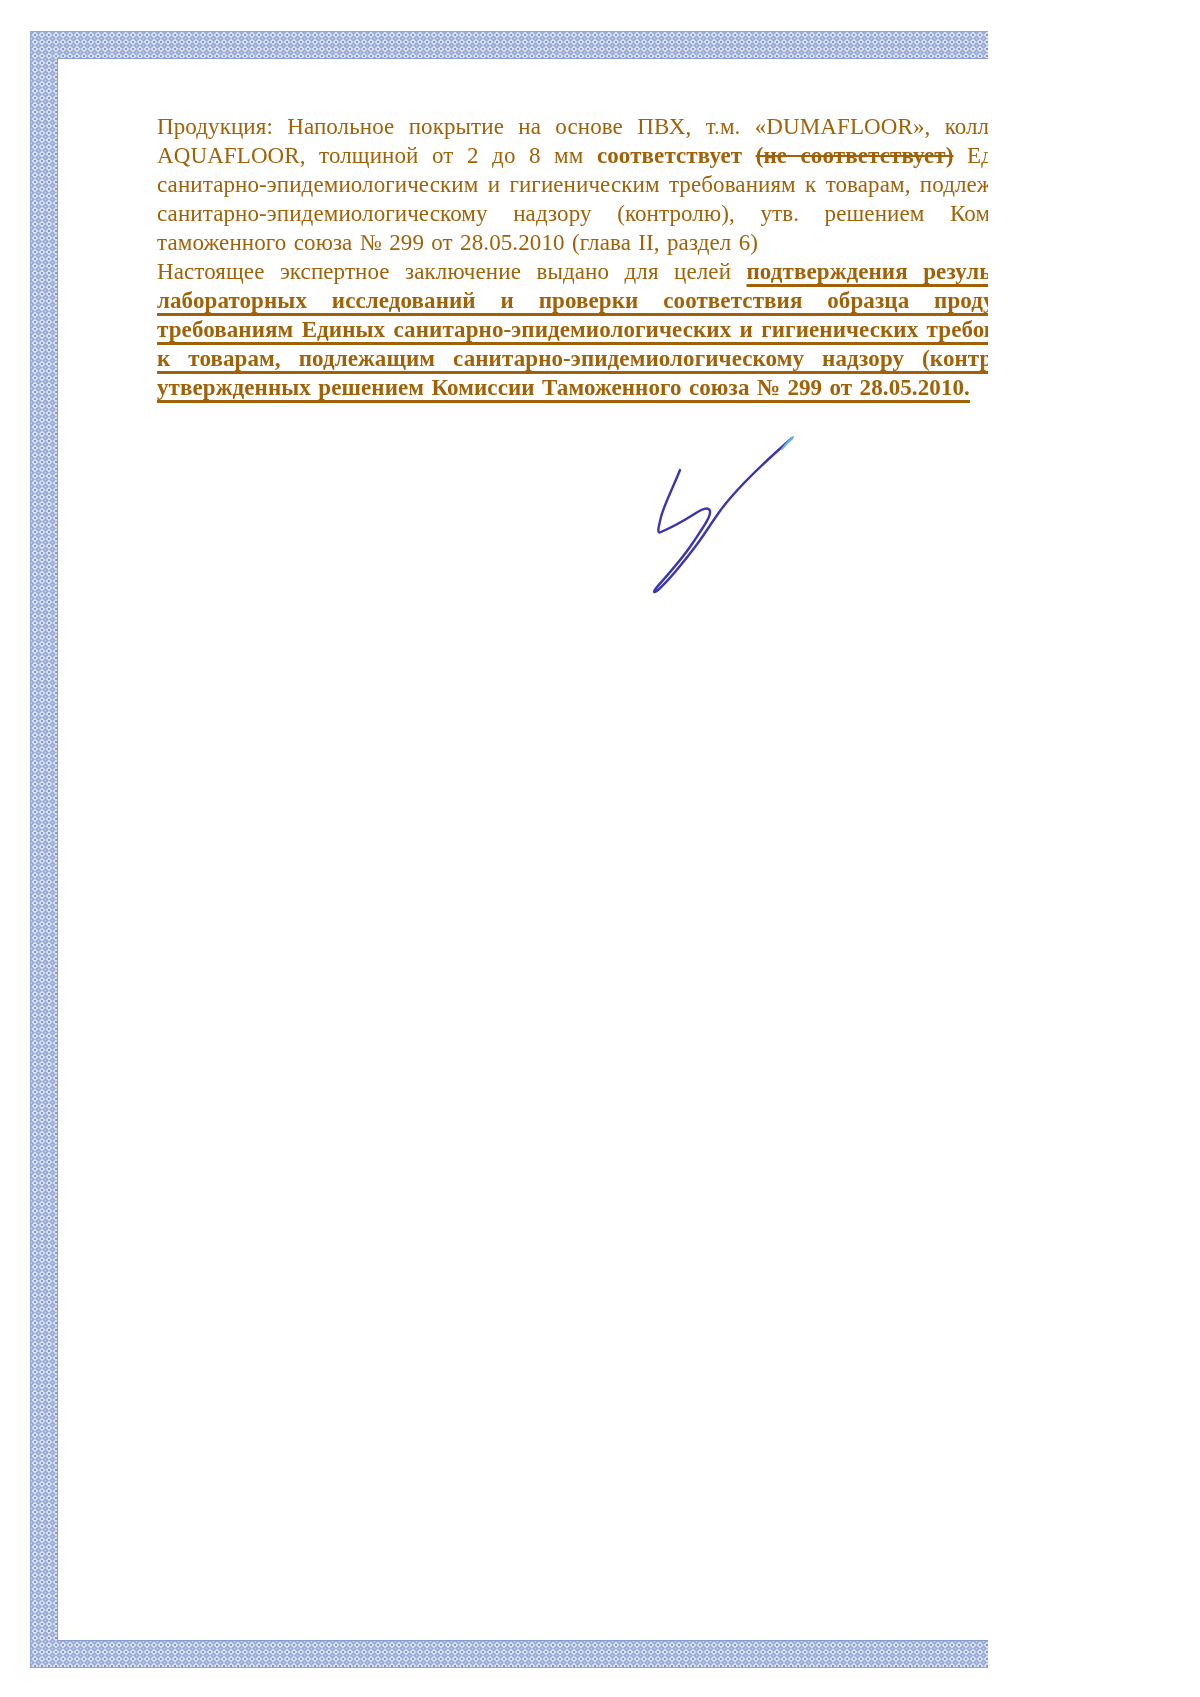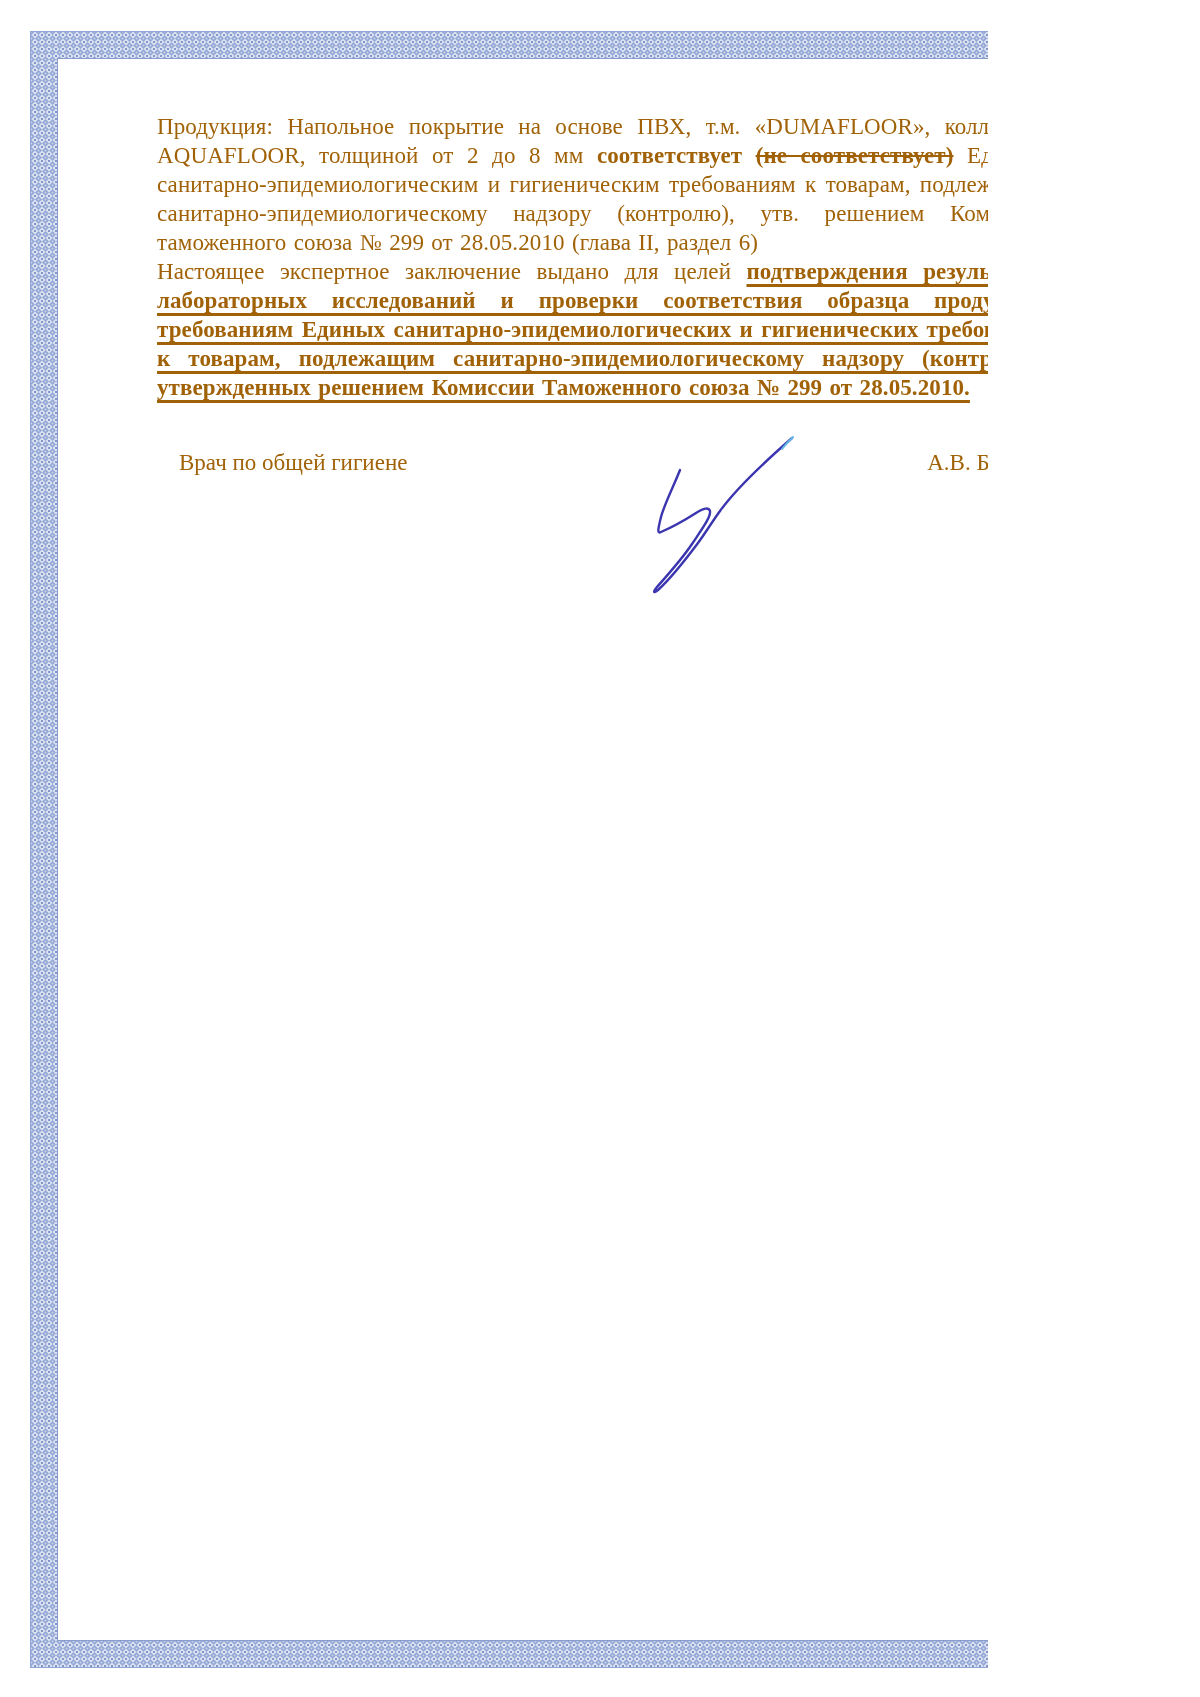--- a/index.html
+++ b/index.html
@@ -99,24 +99,20 @@
       </pattern>
     </defs>
     <path d="M30,31 H1172 V1668 H30 Z M57,58 H1145 V1641 H57 Z" fill-rule="evenodd" fill="url(#guilloche)"></path>
     <rect x="30.5" y="31.5" width="1141" height="1636" fill="none" stroke-width="1" stroke="#93a7d6"></rect>
     <rect x="57.5" y="58.5" width="1087" height="1582" fill="none" stroke-width="0.8" stroke="#6d84c3"></rect>
   </svg>
 
   <div class="content">
     <p class="para"><span class="seg-normal">Продукция: Напольное покрытие на основе ПВХ, т.м. «DUMAFLOOR», коллекций AQUAFLOOR, толщиной от 2 до 8 мм </span><span class="seg-bold">соответствует </span><span class="seg-bold-strike">(не соответствует)</span><span class="seg-normal"> Единым санитарно-эпидемиологическим и гигиеническим требованиям к товарам, подлежащим санитарно-эпидемиологическому надзору (контролю), утв. решением Комиссии таможенного союза № 299 от 28.05.2010 (глава II, раздел 6)</span></p>
     <p class="para para-purpose"><span class="seg-normal">Настоящее экспертное заключение выдано для целей </span><span class="seg-bold-underline">подтверждения результатов лабораторных исследований и проверки соответствия образца продукции требованиям Единых санитарно-эпидемиологических и гигиенических требований к товарам, подлежащим санитарно-эпидемиологическому надзору (контролю), утвержденных решением Комиссии Таможенного союза № 299 от 28.05.2010.</span></p>
-    <div class="sig-row">
-      <span class="sig-title">Врач по общей гигиене</span>
-      <span class="sig-name">А.В. Бормашов</span>
-    </div>
   </div>
 
   <svg class="signature-svg" viewBox="0 0 165 175" xmlns="http://www.w3.org/2000/svg">
     <path d="M 40 45
              C 35 58, 24 80, 21 92
              C 18 104, 17 109, 21 107
              C 28 104, 45 95, 56 88
              C 64 83, 69 82, 70 86
              C 71 92, 62 104, 52 119
              C 42 134, 25 153, 17 162

